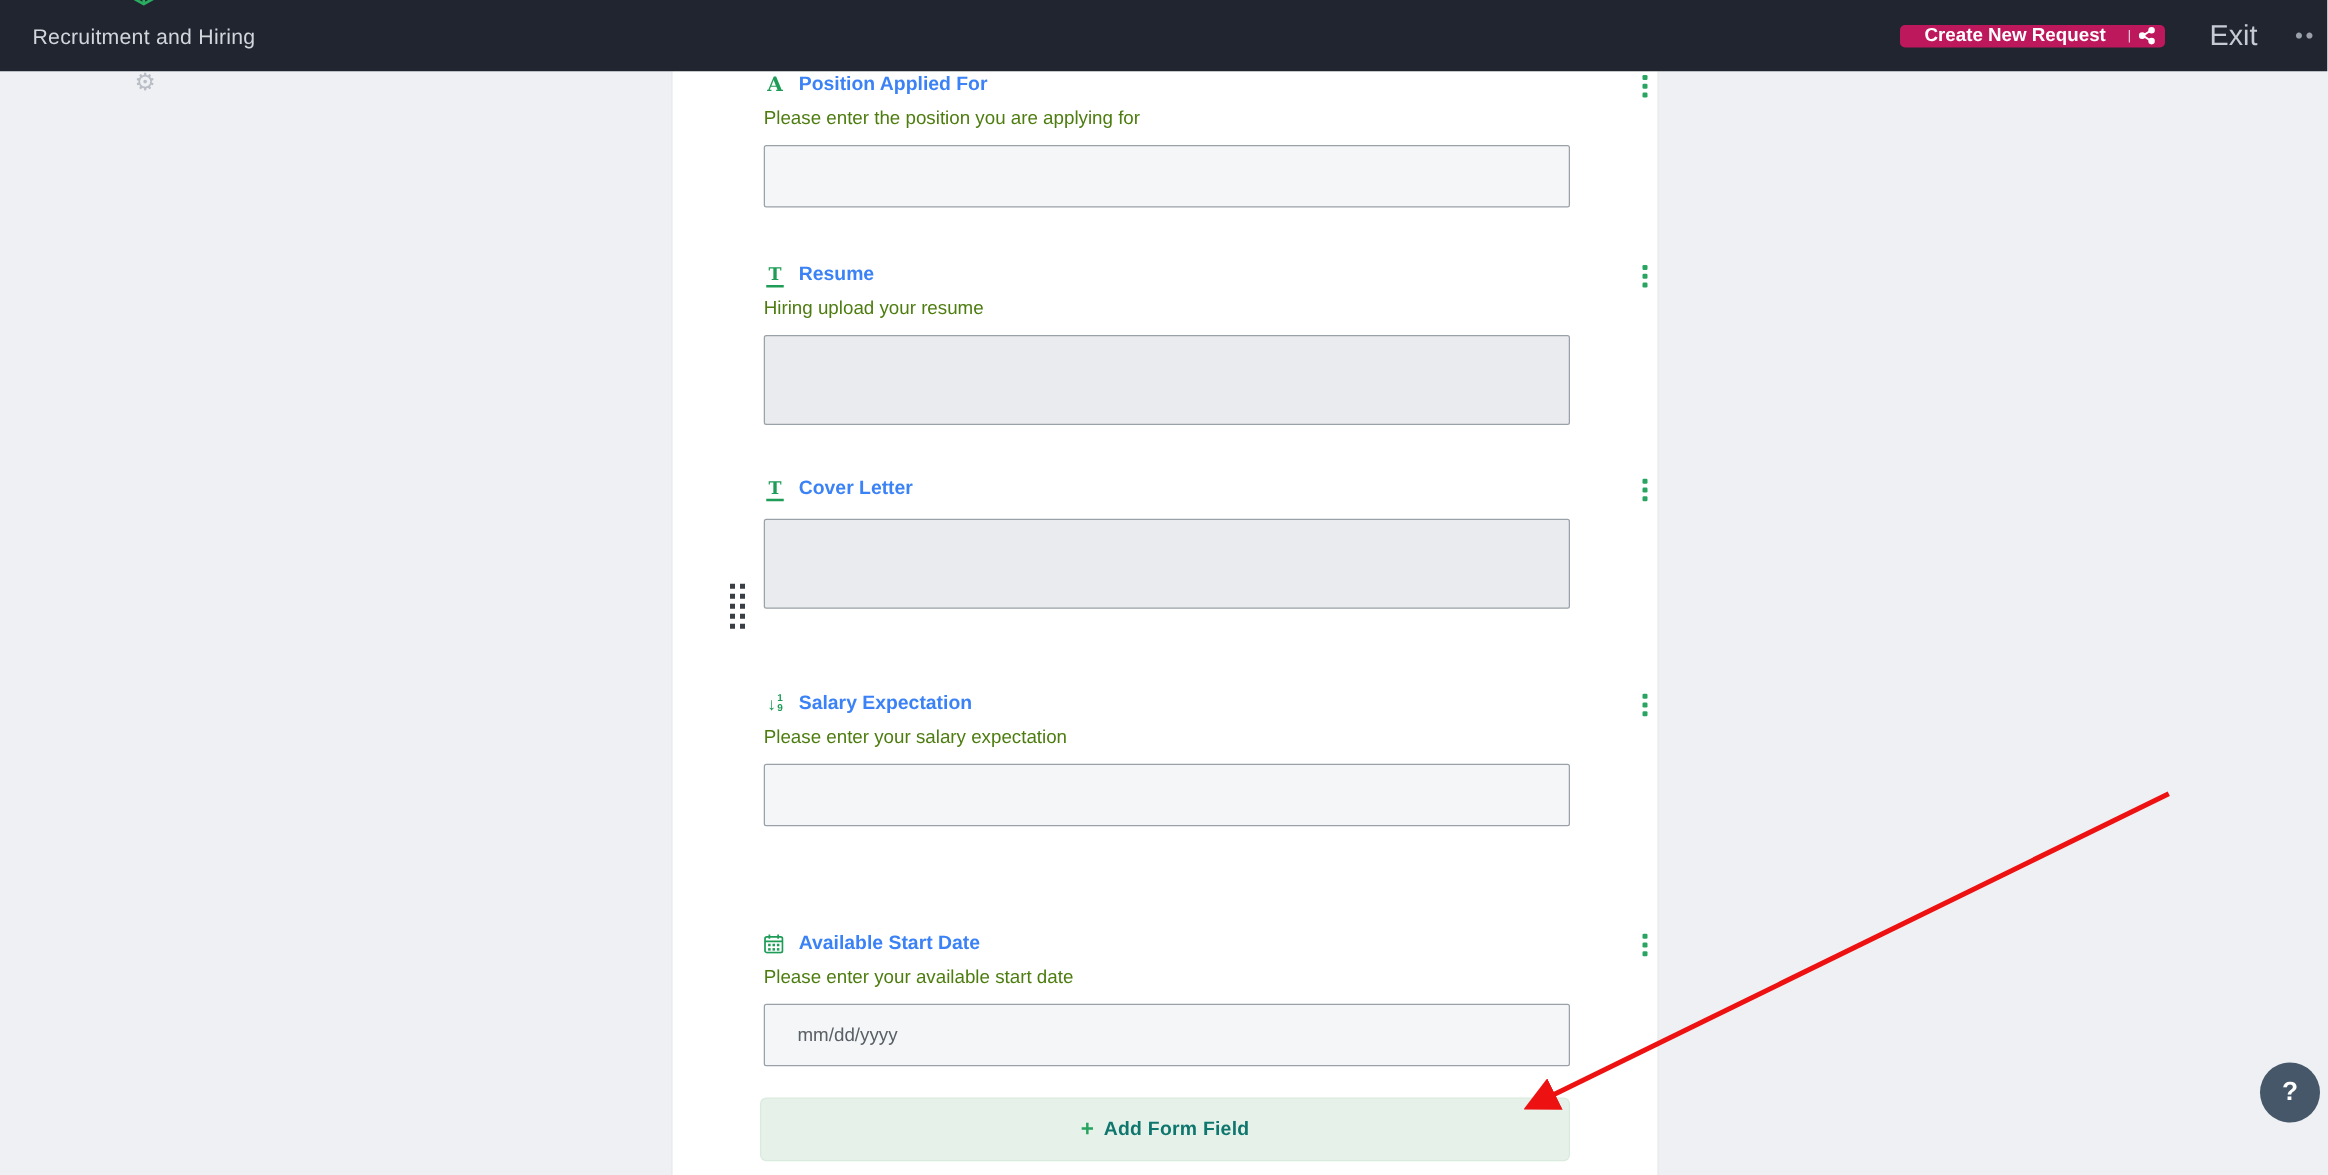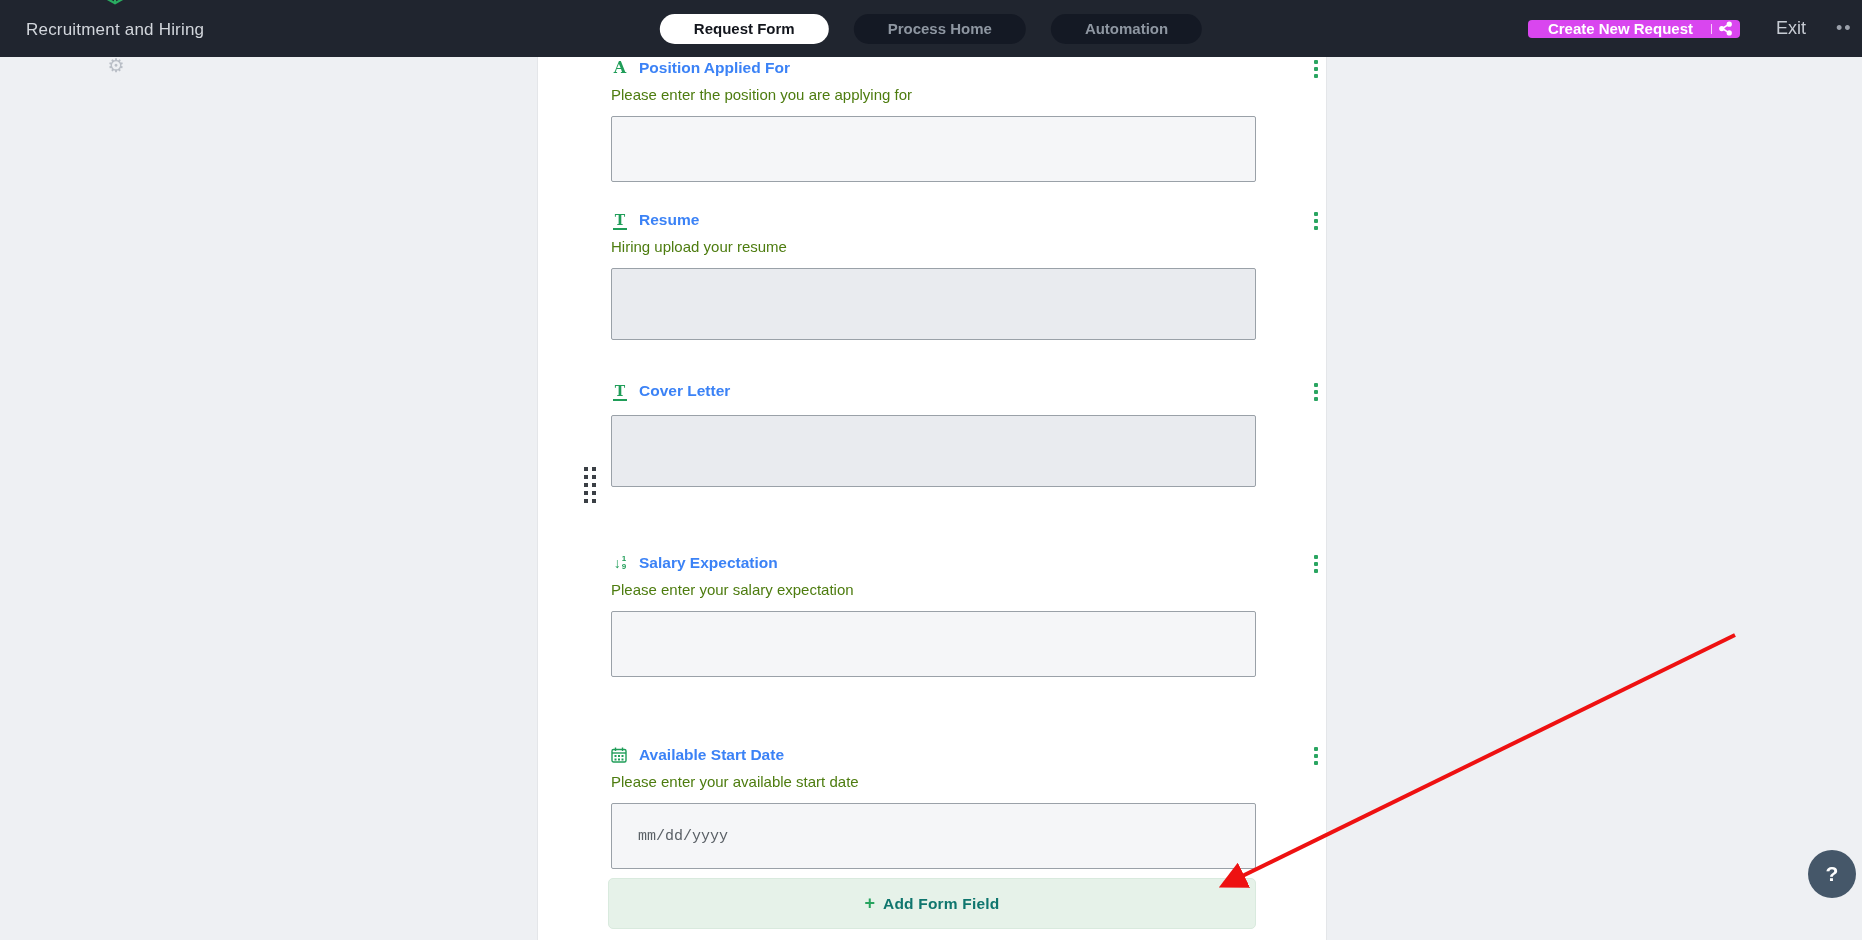--- a/index.html
+++ b/index.html
@@ -26,30 +26,30 @@
   }
   .pill {
     height:30px; border-radius:15px; display:flex; align-items:center; justify-content:center;
     padding:0 34px; font-size:15px; font-weight:bold; cursor:pointer; white-space:nowrap;
   }
   .pill.active { background:#ffffff; color:#12151c; }
   .pill.inactive { background:#141924; color:#8e96a1; }
 
   .topbar-right { position:absolute; right:0; top:0; height:57px; display:flex; align-items:center; }
   .create-btn {
-    display:flex; align-items:stretch; background:#d946ef; border-radius:4px;
+    display:flex; align-items:stretch; background:#be185d; border-radius:4px;
     height:18px; overflow:hidden; cursor:pointer;
   }
   .create-btn-label {
     color:#ffffff; font-size:15px; font-weight:bold; display:flex; align-items:center;
     padding:0 18px 0 20px; white-space:nowrap;
   }
   .create-btn-divider { width:1px; background:rgba(255,255,255,.75); margin:4px 0; }
   .create-btn-share { display:flex; align-items:center; justify-content:center; width:28px; }
-  .exit-label { color:#c6cbd3; font-size:18px; margin:0 0 0 36px; cursor:pointer; }
+  .exit-label { color:#c6cbd3; font-size:23px; margin:0 0 0 36px; cursor:pointer; }
   .more-dots { color:#9aa0aa; font-size:18px; letter-spacing:2px; margin-left:30px; width:26px; overflow:hidden; cursor:pointer; }
 
   
   .canvas-col {
     position:absolute; left:537px; top:57px; width:790px; height:883px;
     background:#ffffff; border-left:1px solid #e4e6e9; border-right:1px solid #e4e6e9;
   }
   .field { position:absolute; left:73px; width:645px; }
   .label-row { display:flex; align-items:center; gap:10px; height:22px; position:relative; }
   .field-label { font-size:15.5px; font-weight:bold; color:#3b82f6; }
@@ -66,23 +66,23 @@
   .ficon-num .digits { display:flex; flex-direction:column; font-size:8px; font-weight:bold; line-height:8px; }
   .cal-svg { display:block; }
 
   .kebab {
     position:absolute; right:-64px; top:1px; display:flex; flex-direction:column; gap:3px;
     cursor:pointer; padding:2px;
   }
   .kebab span { width:4px; height:4px; border-radius:1px; background:#2aa561; display:block; }
 
   .text-input {
-    margin-top:13px; width:100%; height:66px; background:#f5f6f8;
+    margin-top:13px; width:100%; height:50px; background:#f5f6f8;
     border:1px solid #9aa1a8; border-radius:2px; font-size:15px; color:#3c4043;
-    padding:0 12px; outline:none; font-family:Liberation Mono, monospace;
+    padding:0 12px; outline:none; font-family:Liberation Sans, sans-serif;
   }
   .date-input { padding-left:26px; color:#5a6066; }
   .date-input::placeholder { color:#5a6066; opacity:1; }
   .area-input {
     margin-top:13px; width:100%; height:72px; background:#e9ebef;
     border:1px solid #9aa1a8; border-radius:2px; resize:none; outline:none; display:block;
     font-family:"Liberation Sans", sans-serif; font-size:15px; padding:8px 12px; color:#3c4043;
   }
 
   .drag-handle {
@@ -119,25 +119,20 @@
       <g fill="none" stroke="#2aac61" stroke-width="2" stroke-linejoin="round" stroke-linecap="round">
         <path d="M12 2.6 L20.6 7.3 V16.7 L12 21.4 L3.4 16.7 V7.3 Z"></path>
         <path d="M3.4 7.3 L12 12 L20.6 7.3"></path>
         <path d="M12 12 V21.4"></path>
       </g>
     </svg>
     <span class="app-title">Recruitment and Hiring</span>
     <span class="gear">⚙</span>
   </div>
 
-  <nav class="topbar-tabs">
-    <div class="pill active">Request Form</div>
-    <div class="pill inactive">Process Home</div>
-    <div class="pill inactive">Automation</div>
-  </nav>
 
   <div class="topbar-right">
     <div class="create-btn">
       <span class="create-btn-label">Create New Request</span>
       <span class="create-btn-divider"></span>
       <span class="create-btn-share">
         <svg width="15" height="15" viewBox="0 0 24 24">
           <g stroke="#ffffff" stroke-width="2.4" fill="#ffffff">
             <line x1="7" y1="12" x2="17" y2="5.5"></line>
             <line x1="7" y1="12" x2="17" y2="18.5"></line>

